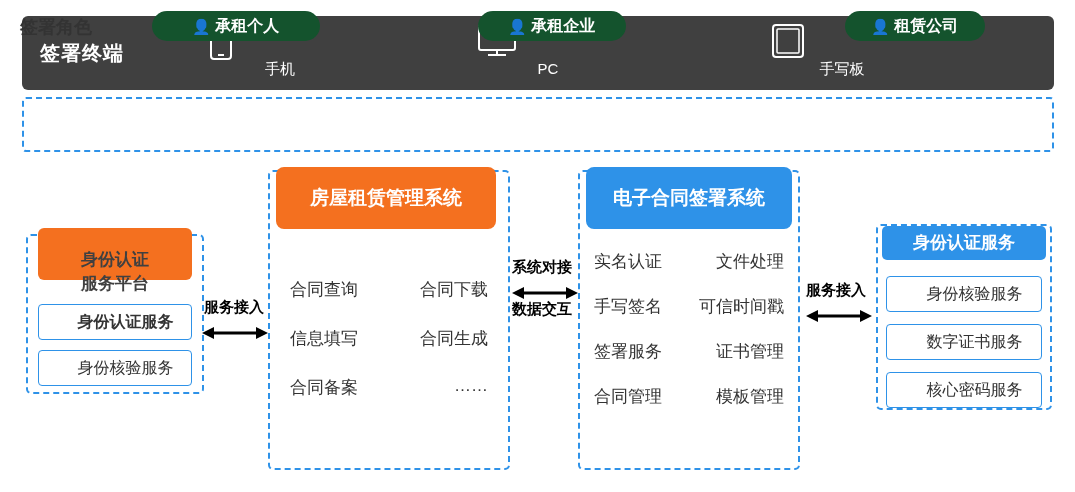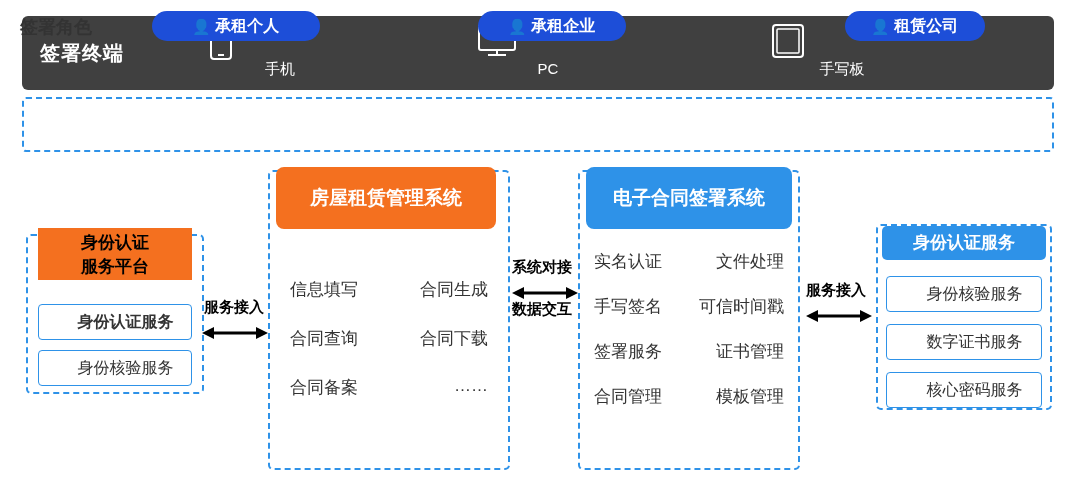--- a/index.html
+++ b/index.html
@@ -78,21 +78,21 @@
     top: 15px;
     font-size: 18px;
     font-weight: bold;
     color: #333333;
   }
   .role-chip {
     position: absolute;
     top: 11px;
     height: 30px;
     line-height: 30px;
-    background: #1d4ed8;
+    background: #14532d;
     color: #ffffff;
     border-radius: 15px;
     font-size: 16px;
     font-weight: bold;
     text-align: center;
     padding: 0 10px;
     box-sizing: border-box;
     white-space: nowrap;
   }
   .role-chip .ricon {
@@ -121,27 +121,27 @@
     width: 178px;
     height: 160px;
   }
   #identity-header {
     position: absolute;
     left: 38px;
     top: 228px;
     width: 154px;
     height: 52px;
     background: #f4701f;
-    border-radius: 0;
-    color: #000000;
+    border-radius: 6px;
+    color: #404040;
     font-size: 17px;
     font-weight: bold;
     text-align: center;
     line-height: 24px;
-    padding-top: 3px;
+    padding-top: 20px;
     box-sizing: border-box;
   }
   .pill {
     position: absolute;
     height: 36px;
     line-height: 34px;
     border: 1px solid #2e92e8;
     border-radius: 4px;
     color: #333333;
     font-size: 16px;
@@ -344,26 +344,26 @@
       <line x1="10" y1="8" x2="56" y2="8" stroke="#000000" stroke-width="3"></line>
       <polygon points="0,8 12,2 12,14" fill="#000000"></polygon>
       <polygon points="66,8 54,2 54,14" fill="#000000"></polygon>
     </svg>
   </div>
 
   <div class="dashed-box" id="rental-box"></div>
   <div id="rental-header">房屋租赁管理系统</div>
   <div class="rental-grid">
     <div class="rental-row">
+      <span>合同查询</span>
+      <span>合同下载</span>
+    </div>
+    <div class="rental-row">
       <span>信息填写</span>
       <span>合同生成</span>
-    </div>
-    <div class="rental-row">
-      <span>合同查询</span>
-      <span>合同下载</span>
     </div>
     <div class="rental-row">
       <span>合同备案</span>
       <span>……</span>
     </div>
   </div>
 
   <div class="conn-label" id="conn-mid-label-1">系统对接</div>
   <div class="connector" id="conn-mid-arrow">
     <svg width="66" height="16" viewBox="0 0 66 16" class="arrow-svg">

